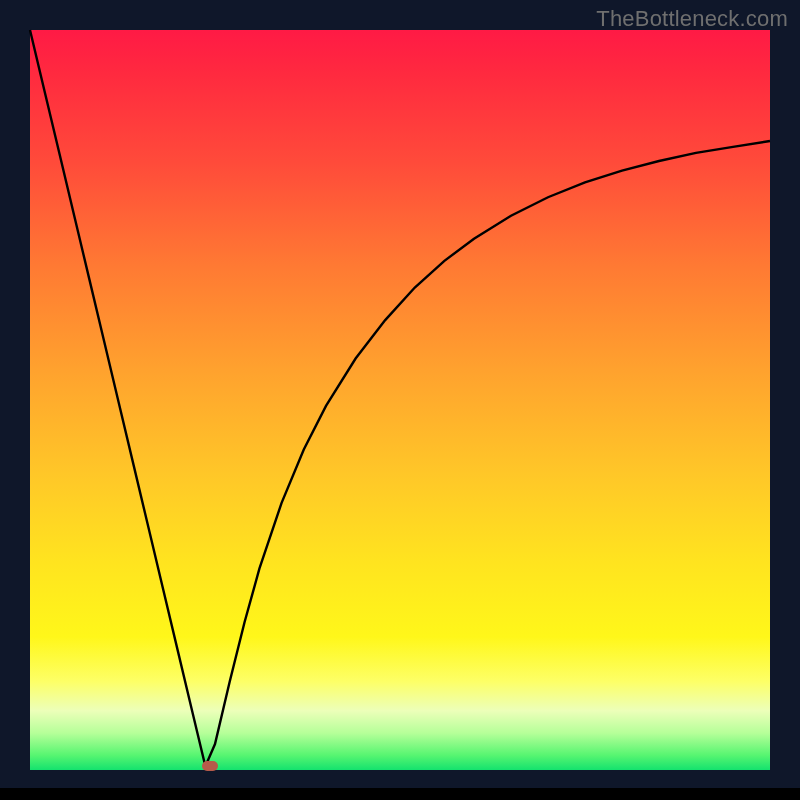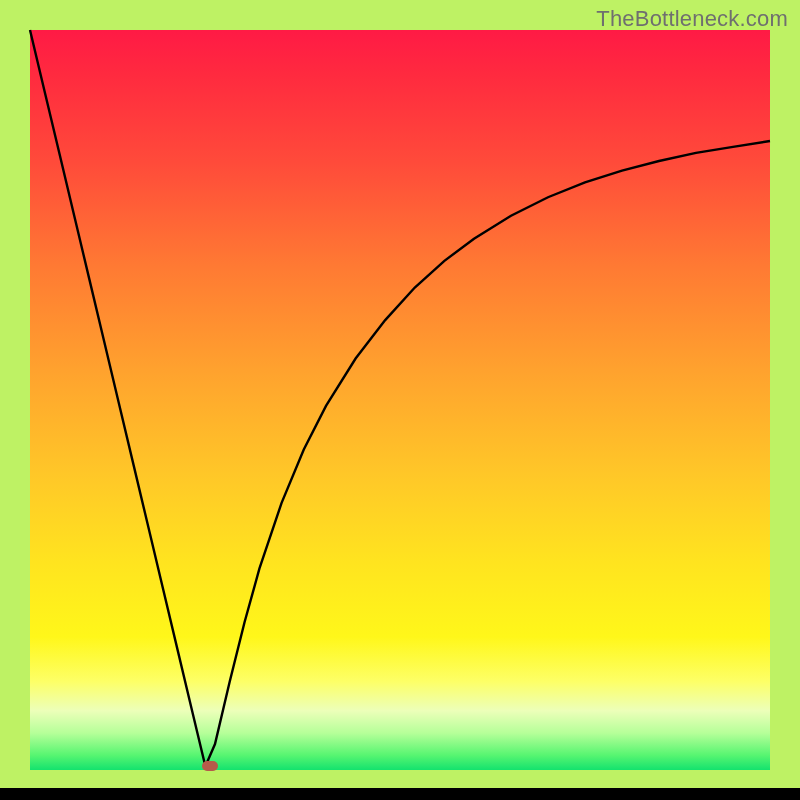--- a/index.html
+++ b/index.html
@@ -8,21 +8,21 @@
     width: 800px;
     height: 800px;
     background: #000;
     font-family: Arial, Helvetica, sans-serif;
     overflow: hidden;
   }
   .frame {
     position: relative;
     width: 800px;
     height: 788px;
-    background: #bef264;
+    background: #0f172a;
   }
   .plot {
     position: absolute;
     left: 30px;
     top: 30px;
     width: 740px;
     height: 740px;
     
     background: linear-gradient(
       to bottom,

